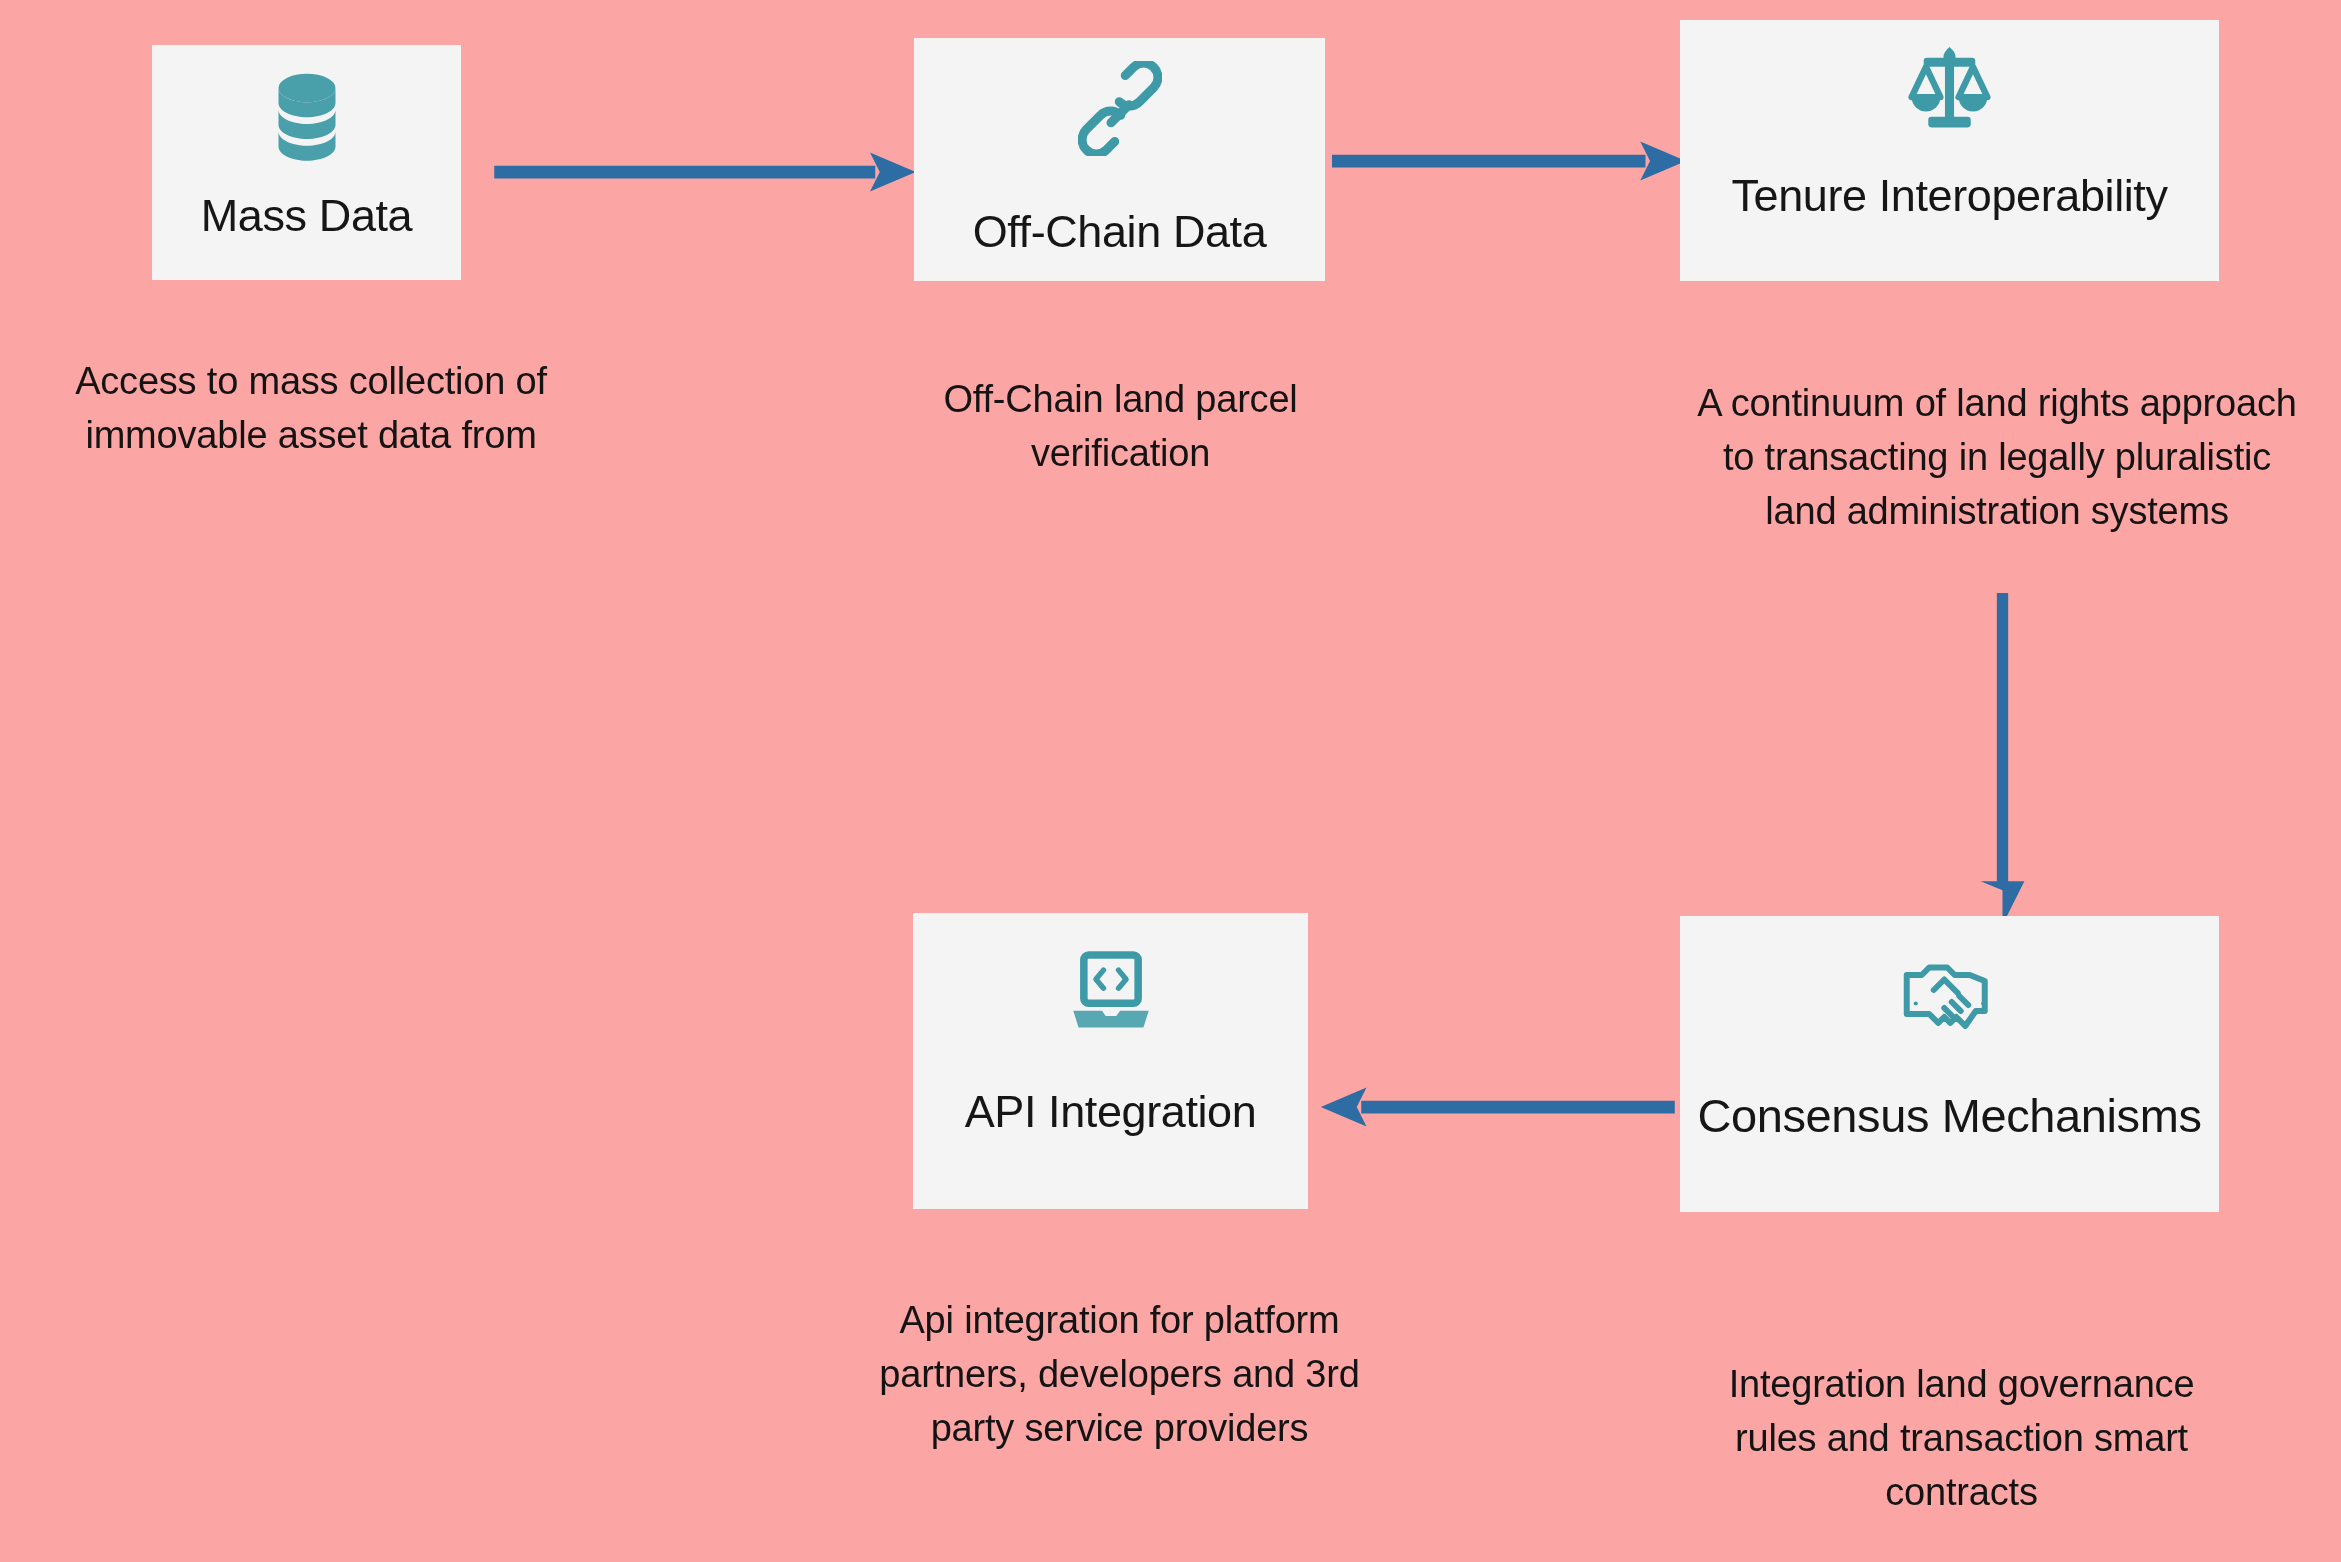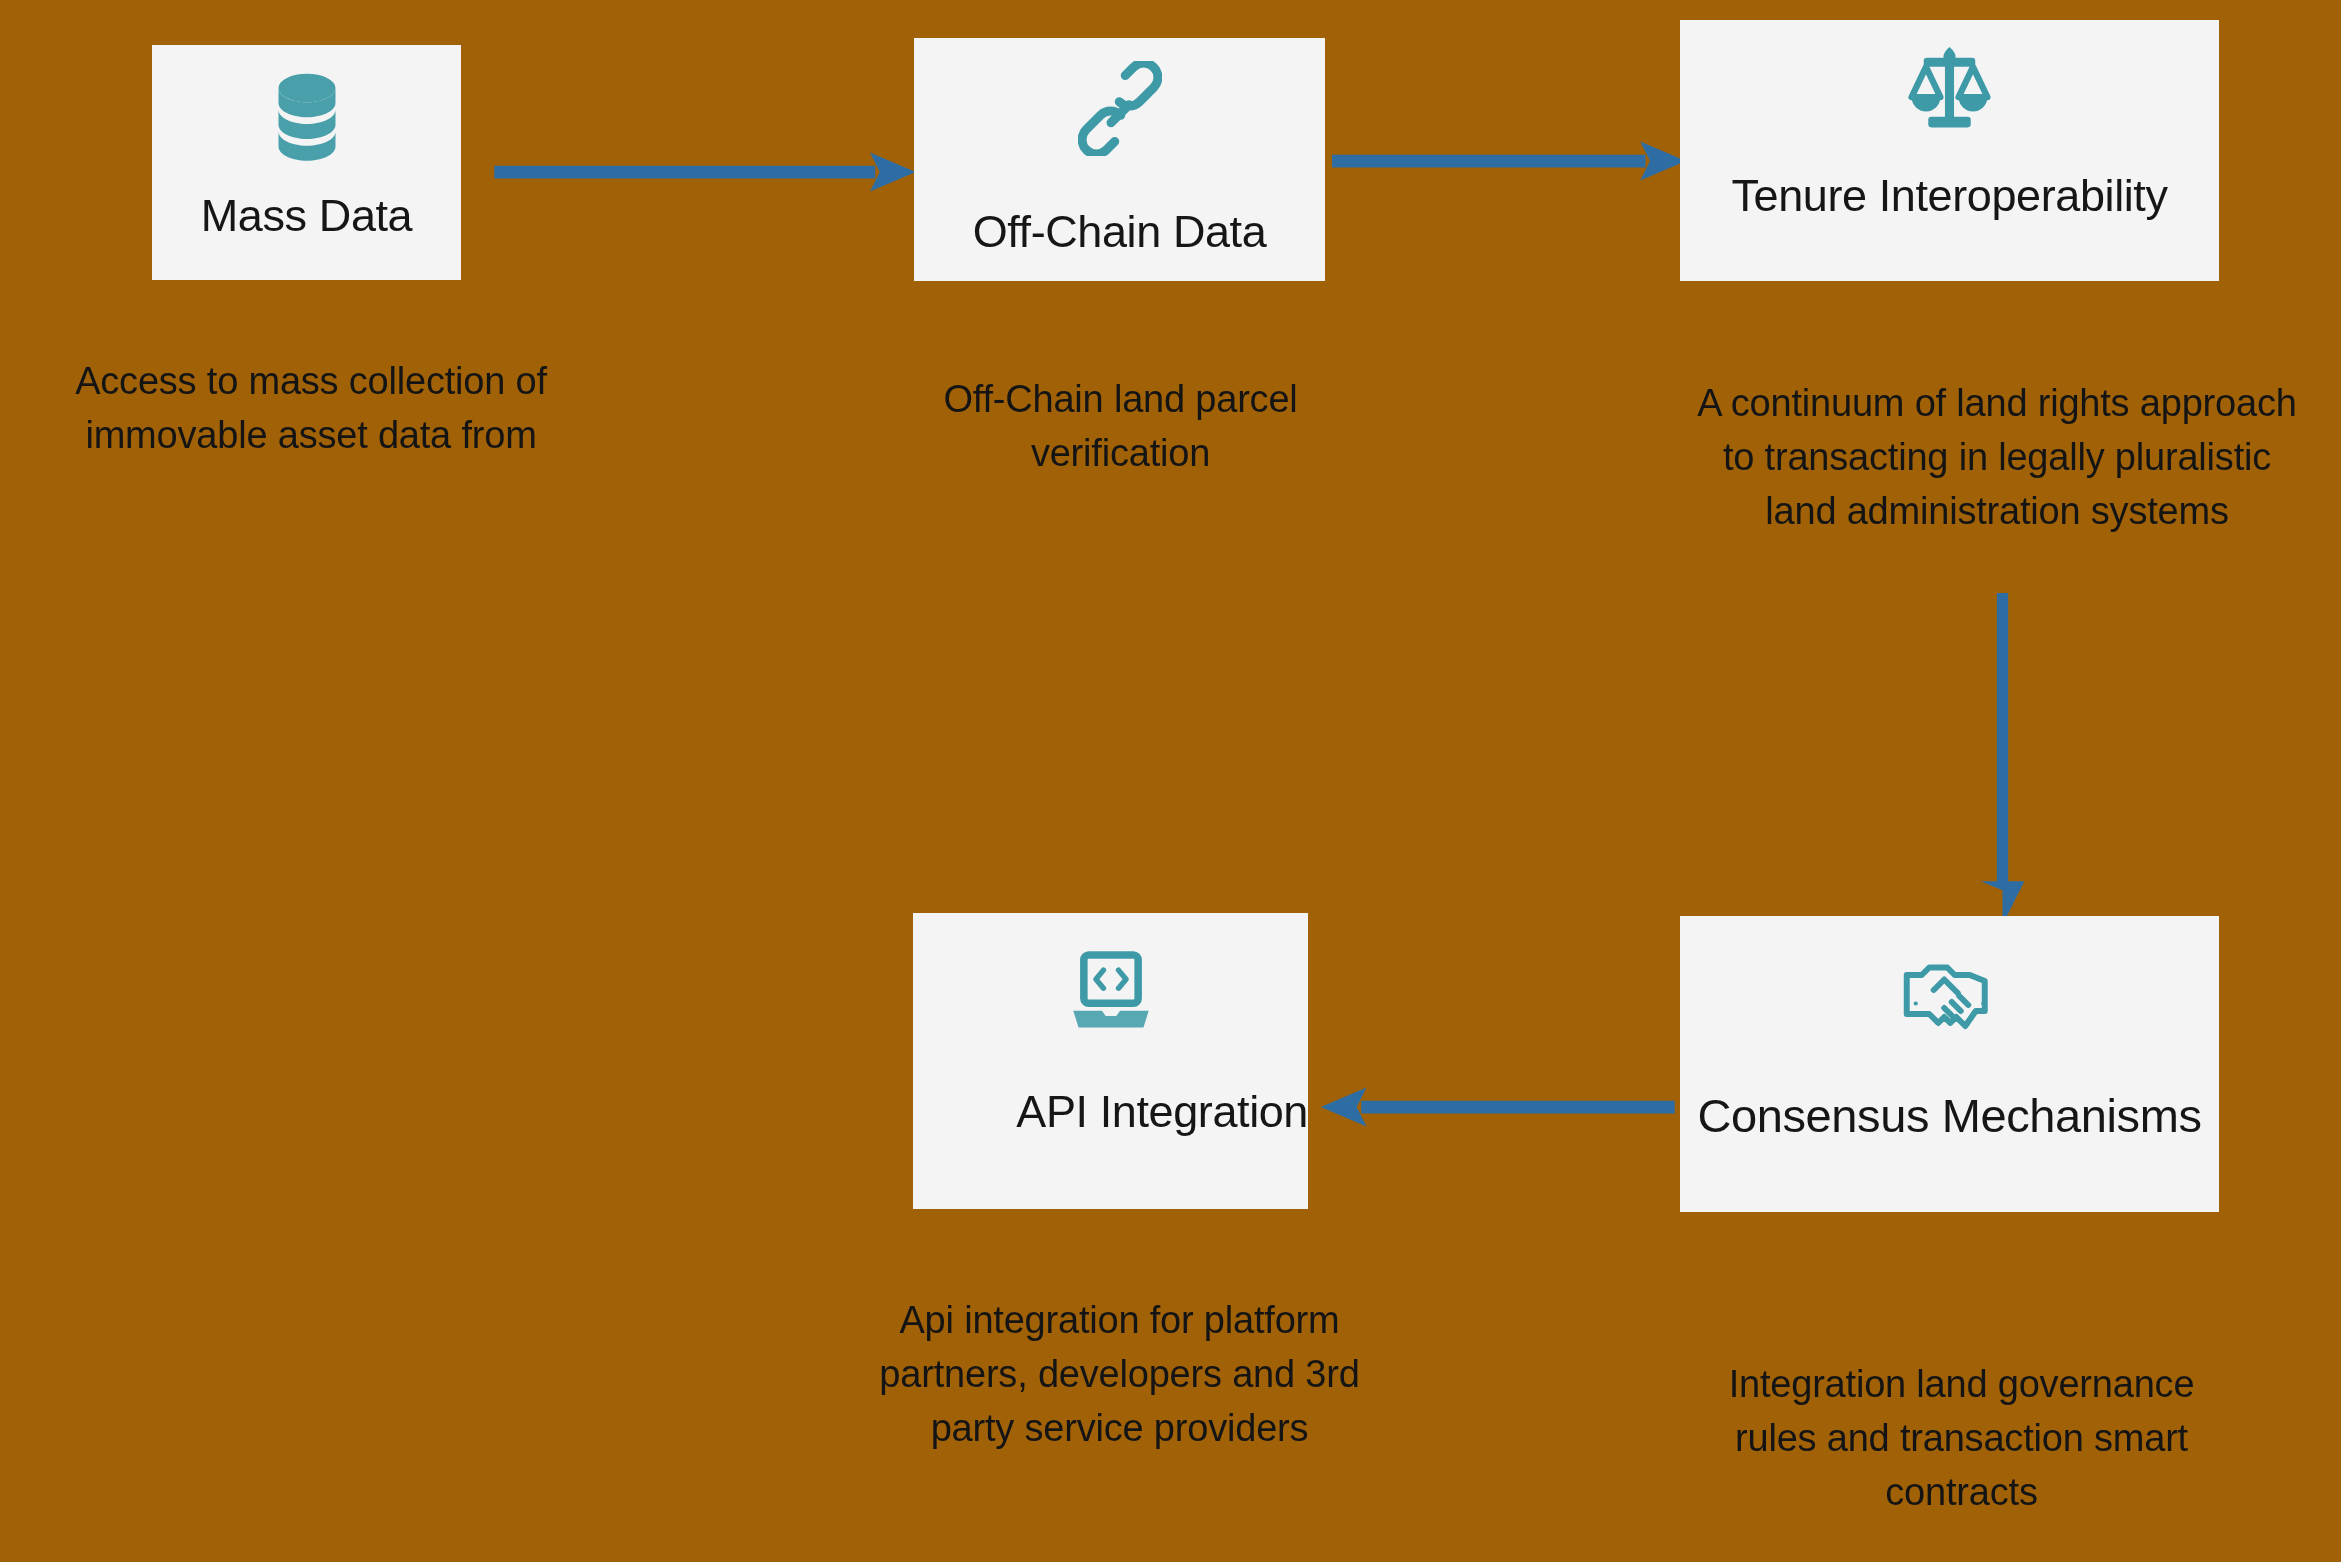--- a/index.html
+++ b/index.html
@@ -4,21 +4,21 @@
 <style>
   html, body {
     margin: 0;
     padding: 0;
     background: #ffffff;
   }
   #canvas {
     position: relative;
     width: 2342px;
     height: 1563px;
-    background: #a16207;
+    background: #fca5a5;
     font-family: "Liberation Sans", sans-serif;
     overflow: hidden;
   }
 
   
   .node {
     position: absolute;
     background: #f4f4f4;
     display: flex;
     flex-direction: column;
@@ -136,21 +136,21 @@
     <div>land administration systems</div>
   </div>
 
   <div class="arrow" style="left:1970px; top:590px; width:65px; height:338px;">
     <svg width="65" height="338" viewBox="0 0 86 448">
       <line x1="43" y1="4" x2="43" y2="392" stroke="#2e6da4" stroke-width="15"></line>
       <polygon points="14,386 72,386 43,444 43,398" fill="#2e6da4"></polygon>
     </svg>
   </div>
 
-  <div class="node" style="left:913px; top:913px; width:395px; height:296px; padding-top:24px;align-items:flex-end;">
+  <div class="node" style="left:913px; top:913px; width:395px; height:296px; padding-top:24px;">
     <div class="node-icon" style="height:113px;">
       <svg width="94" height="89" viewBox="0 0 62 59" fill="none">
         <rect x="13" y="4" width="36" height="32" rx="3.2" stroke="#3f9aa8" stroke-width="5" fill="none"></rect>
         <g stroke="#3f9aa8" stroke-width="3.6" stroke-linecap="round" stroke-linejoin="round" fill="none">
           <path d="M26 14l-5 6 5 6"></path>
           <path d="M36 14l5 6-5 6"></path>
         </g>
         <path d="M6 41h19l2.5 3.4h7L37 41h19l-3.5 11H9.5L6 41z" fill="#57a8b2"></path>
       </svg>
     </div>

